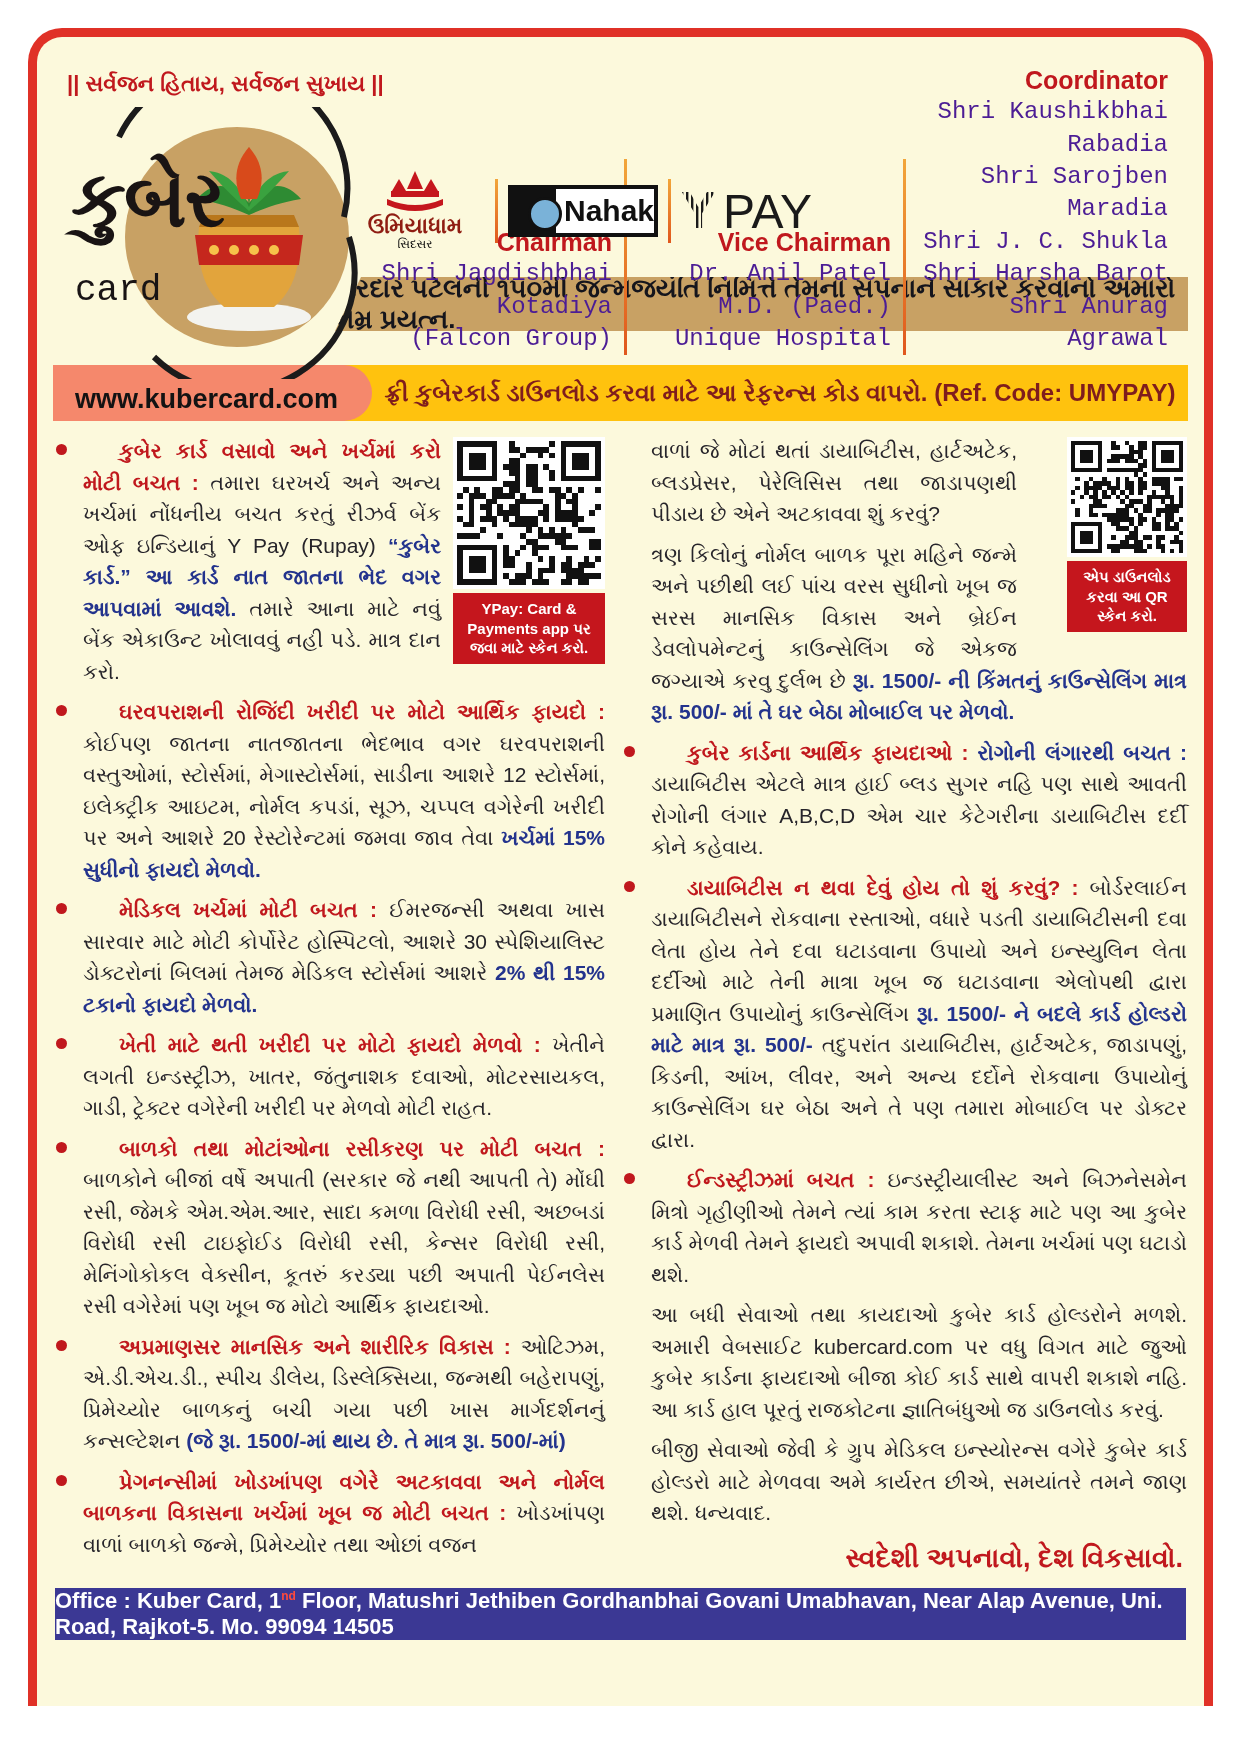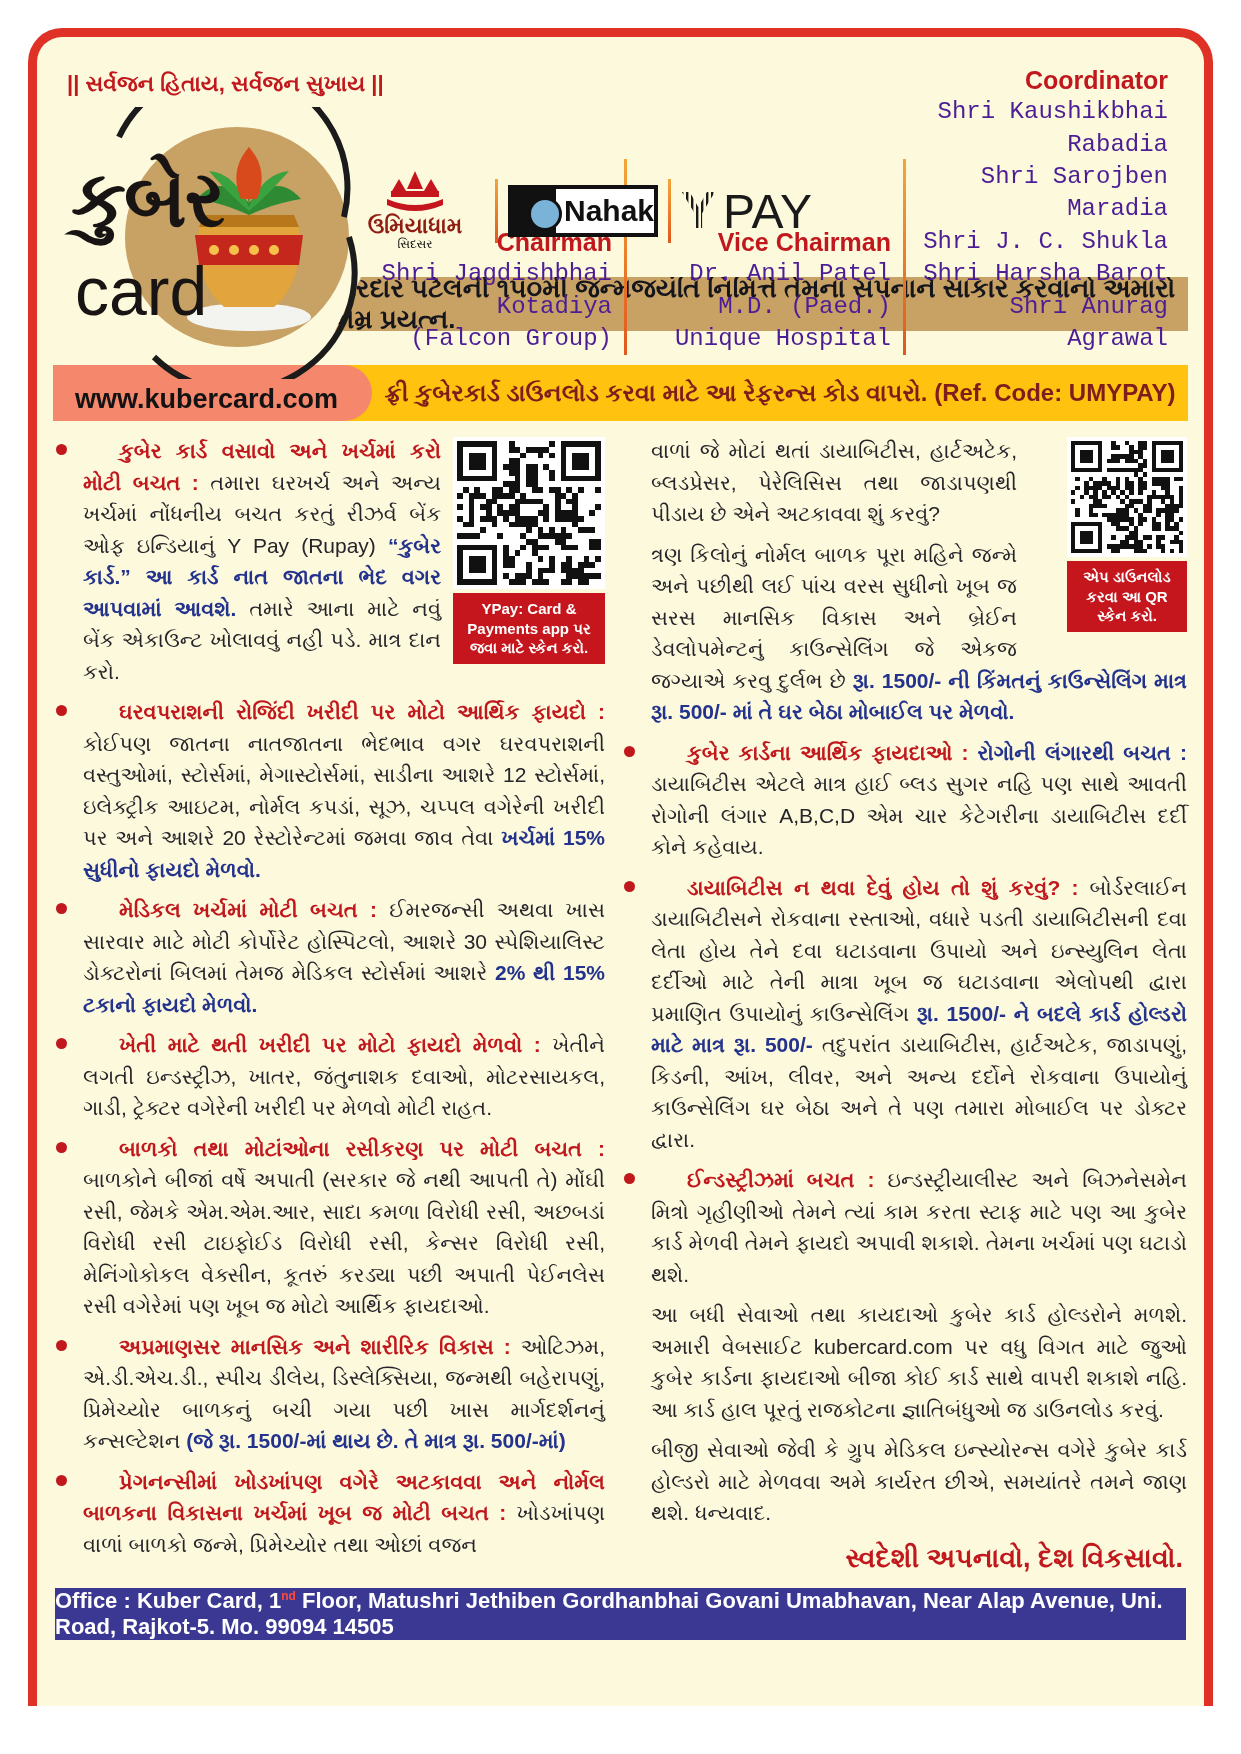--- a/index.html
+++ b/index.html
@@ -19,22 +19,22 @@
     border-radius:34px 34px 0 0;background:var(--cream);overflow:hidden;
   }
   .inner{padding:12px 16px 0 16px;position:relative;}
   
   .header{position:relative;height:234px;}
   .slogan{position:absolute;left:14px;top:22px;font-size:22px;font-weight:bold;color:var(--head-red);}
   .logo-block{position:absolute;left:6px;top:58px;width:300px;height:272px;z-index:3;}
   .logo-block svg{position:absolute;left:0;top:0;}
   .kuber-guj{position:absolute;left:12px;top:54px;font-family:"Liberation Serif","DejaVu Serif",serif;
     font-size:78px;font-weight:bold;color:#191414;line-height:1;letter-spacing:-2px;}
-  .kuber-lat{position:absolute;left:16px;top:150px;font-family:Liberation Sans, sans-serif;
-    font-size:68px;color:#191414;line-height:1;}
+  .kuber-lat{position:absolute;left:16px;top:166px;font-family:Liberation Mono, monospace;
+    font-size:36px;color:#191414;line-height:1;}
   .officers{position:absolute;right:20px;top:16px;display:flex;align-items:flex-end;z-index:2;}
   .ocol{text-align:right;}
   .ocol .olabel{font-size:25px;font-weight:bold;color:var(--head-red);line-height:1.25;}
   .ocol .oname{font-size:24px;color:#4c1d95;line-height:1.35;font-family:Liberation Mono, monospace;}
   .vdiv{width:3px;background:linear-gradient(#f2a63a,#e0571d);margin:0 12px;}
   .vdiv.tall{height:196px;} .vdiv.short{height:64px;align-self:center;margin:0 10px;}
   .ocol.c1{width:236px;} .ocol.c2{width:252px;} .ocol.c3{width:250px;}
   .logos-row{position:absolute;left:292px;top:122px;display:flex;align-items:center;z-index:2;}
   .umiya{width:140px;text-align:center;}
   .umiya .uname{font-size:22px;font-weight:bold;color:#8f1d12;line-height:1;}

